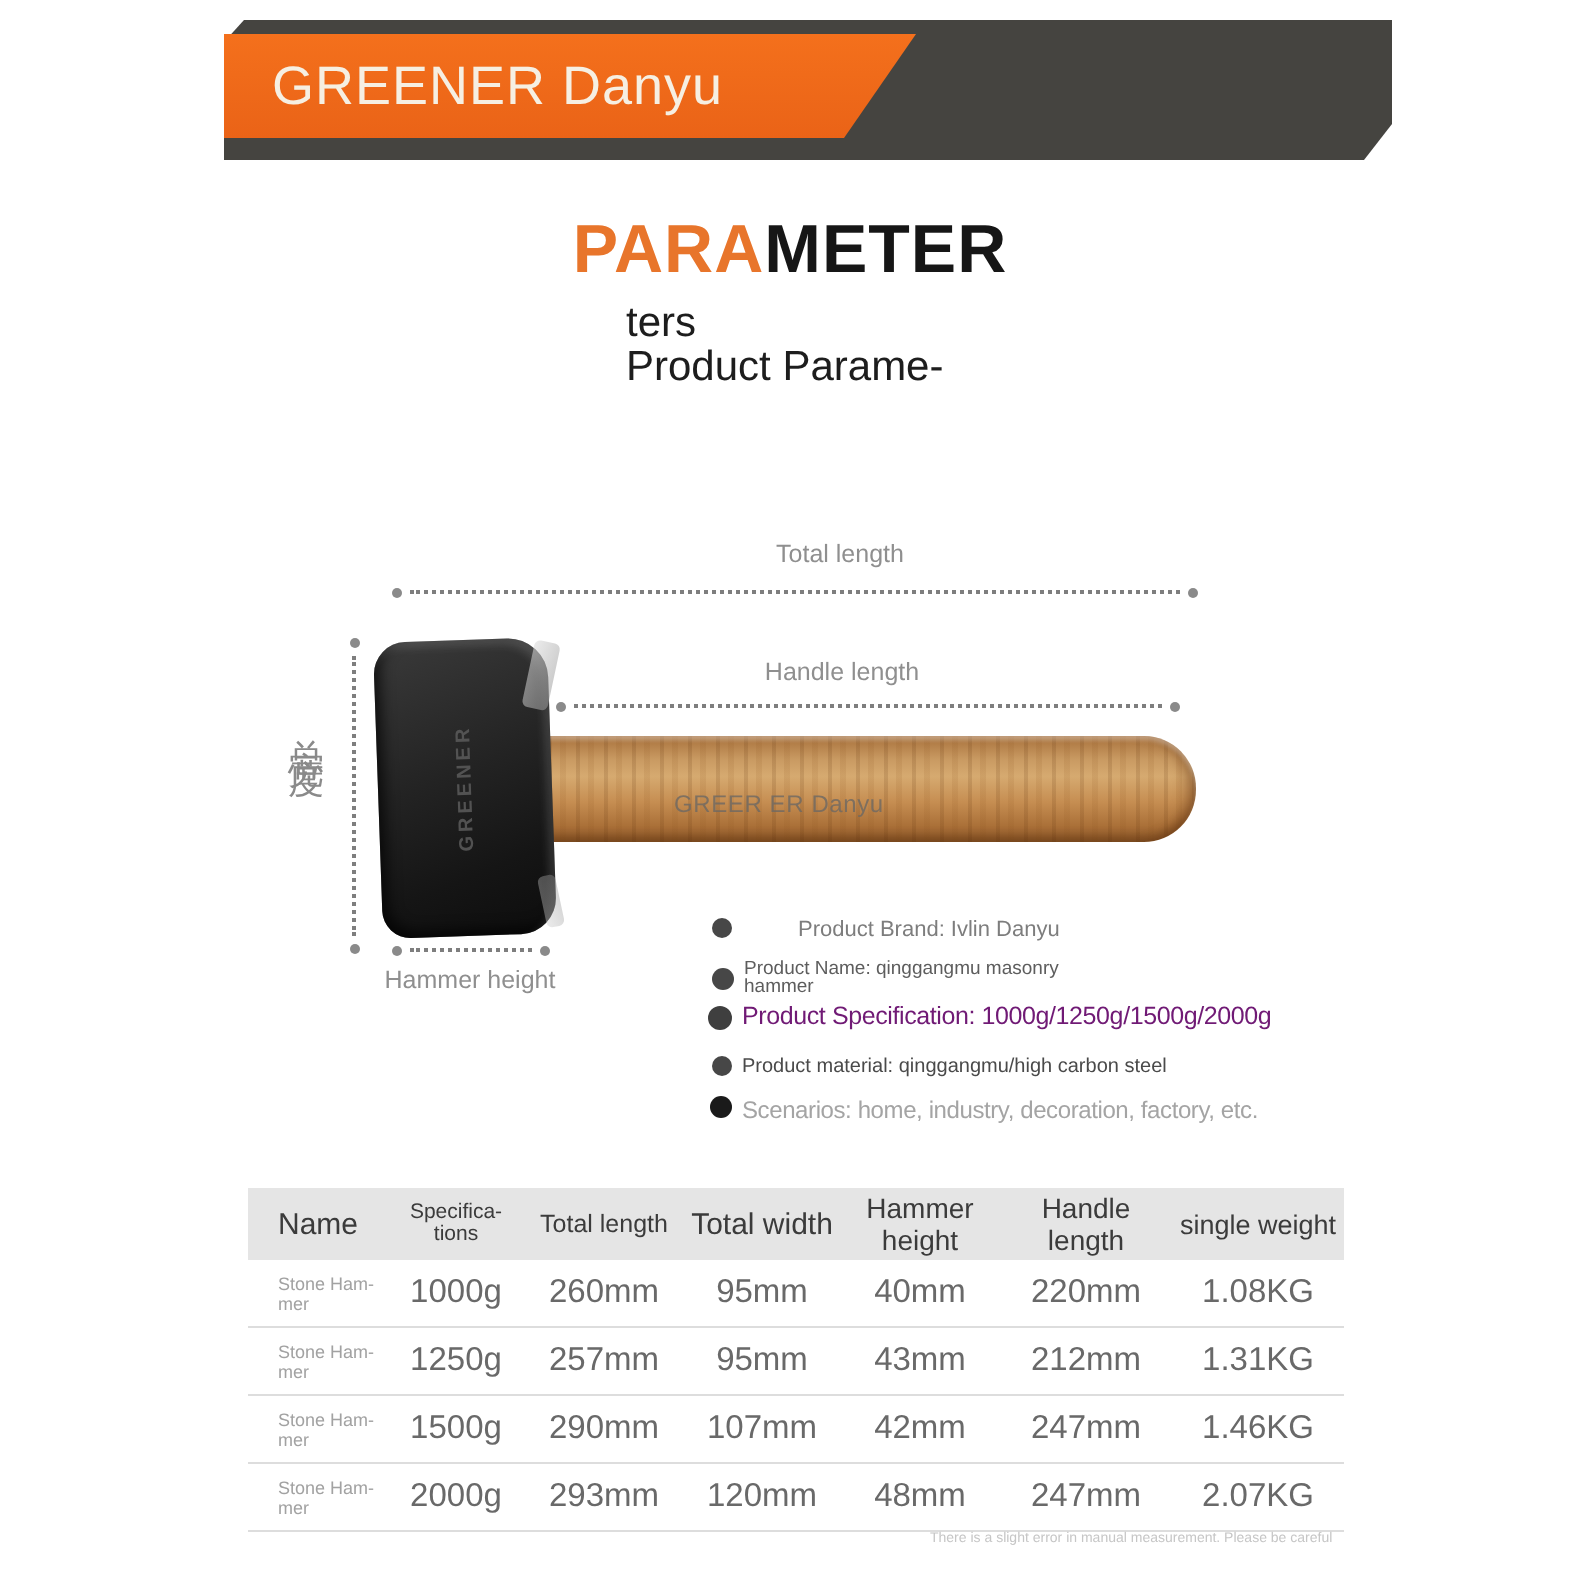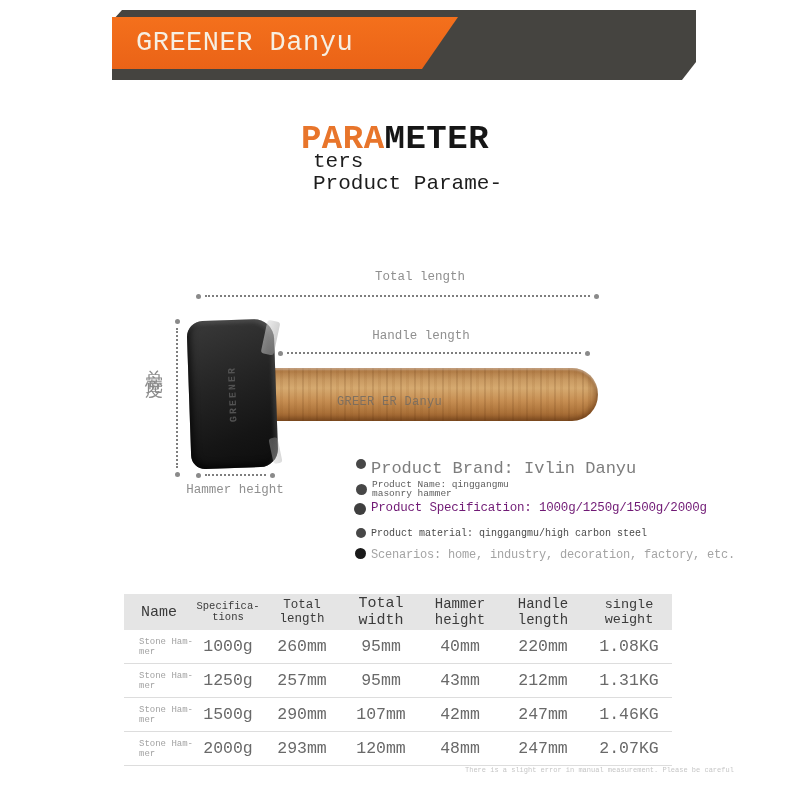--- a/index.html
+++ b/index.html
@@ -1,29 +1,29 @@
 <!DOCTYPE html>
 <html><head>
 <meta charset="utf-8">
 <style>
   html,body{margin:0;padding:0;background:#ffffff;}
   .page{position:relative;width:790px;height:790px;background:#ffffff;overflow:hidden;
-        font-family:Liberation Mono, monospace;}
+        font-family:Liberation Sans, sans-serif;}
 
   
   .banner-dark{position:absolute;left:112px;top:10px;width:584px;height:70px;background:#454440;
     clip-path:polygon(10px 0, 100% 0, 100% 52px, calc(100% - 14px) 100%, 0 100%, 0 11px);}
   .banner-orange{position:absolute;left:112px;top:17px;width:346px;height:52px;
     background:linear-gradient(180deg,#f4701c,#ea6317);
     clip-path:polygon(0 0, 100% 0, calc(100% - 36px) 100%, 0 100%);
     display:flex;align-items:center;padding-left:24px;box-sizing:border-box;}
   .brand-name{font-size:27px;color:#f6efe2;letter-spacing:0.5px;}
 
   
-  .title{position:absolute;left:0;right:0;top:120px;text-align:center;
+  .title{position:absolute;left:0;right:0;top:106px;text-align:center;
          font-size:34px;font-weight:800;letter-spacing:0.5px;color:#161616;}
   .t-accent{color:#e8752b;}
   .subtitle{position:absolute;left:313px;top:151px;font-size:21px;line-height:21.5px;color:#1d1d1d;}
   .tagline{position:absolute;left:283px;top:203px;font-size:17.5px;letter-spacing:0.5px;color:#cbcbcb;}
 
   
   .lbl{position:absolute;font-size:12.5px;color:#8f8f8f;text-align:center;}
   .lbl-total{left:350px;top:270px;width:140px;}
   .lbl-handle{left:351px;top:329px;width:140px;}
   .lbl-height{left:175px;top:483px;width:120px;}
@@ -62,21 +62,21 @@
   .head::before{content:"";position:absolute;right:-3px;top:2px;width:13px;height:34px;
     background:linear-gradient(100deg,#dcdcdc,#9a9a9a);border-radius:3px;transform:rotate(14deg);opacity:.55;}
   .head::after{content:"";position:absolute;right:-2px;bottom:3px;width:9px;height:26px;
     background:linear-gradient(80deg,#cfcfcf,#8f8f8f);border-radius:3px;transform:rotate(-10deg);opacity:.4;}
   .head-brand{position:absolute;left:50%;top:50%;transform:translate(-50%,-50%) rotate(180deg);
     writing-mode:vertical-rl;font-size:10px;letter-spacing:2px;color:#585858;font-weight:bold;opacity:.9;}
 
   
   .feature{position:absolute;display:flex;gap:5px;align-items:flex-start;list-style:none;margin:0;padding:0;}
   .dot{flex:0 0 auto;border-radius:50%;background:#474747;}
-  .f1{left:356px;top:459px;}  .f1 .dot{width:10px;height:10px;}  .f1 .ftext{font-size:17px;color:#7d7d7d;}
+  .f1{left:356px;top:459px;}  .f1 .dot{width:10px;height:10px;}  .f1 .ftext{font-size:11px;color:#7d7d7d;margin-left:28px;}
   .f2{left:356px;top:481px;}  .f2 .dot{width:11px;height:11px;margin-top:3px;}
       .f2 .ftext{font-size:9.5px;line-height:8.5px;color:#5d5d5d;width:160px;}
   .f3{left:354px;top:501px;}  .f3 .dot{width:12px;height:12px;margin-top:2px;background:#3f3f3f;}
       .f3 .ftext{font-size:12.5px;letter-spacing:-0.2px;color:#701a75;white-space:nowrap;}
   .f4{left:356px;top:528px;}  .f4 .dot{width:10px;height:10px;}
       .f4 .ftext{font-size:10px;color:#4a4a4a;white-space:nowrap;}
   .f5{left:355px;top:548px;}  .f5 .dot{width:11px;height:11px;background:#1a1a1a;}
       .f5 .ftext{font-size:12px;letter-spacing:-0.2px;color:#a4a4a4;white-space:nowrap;}
 
   

